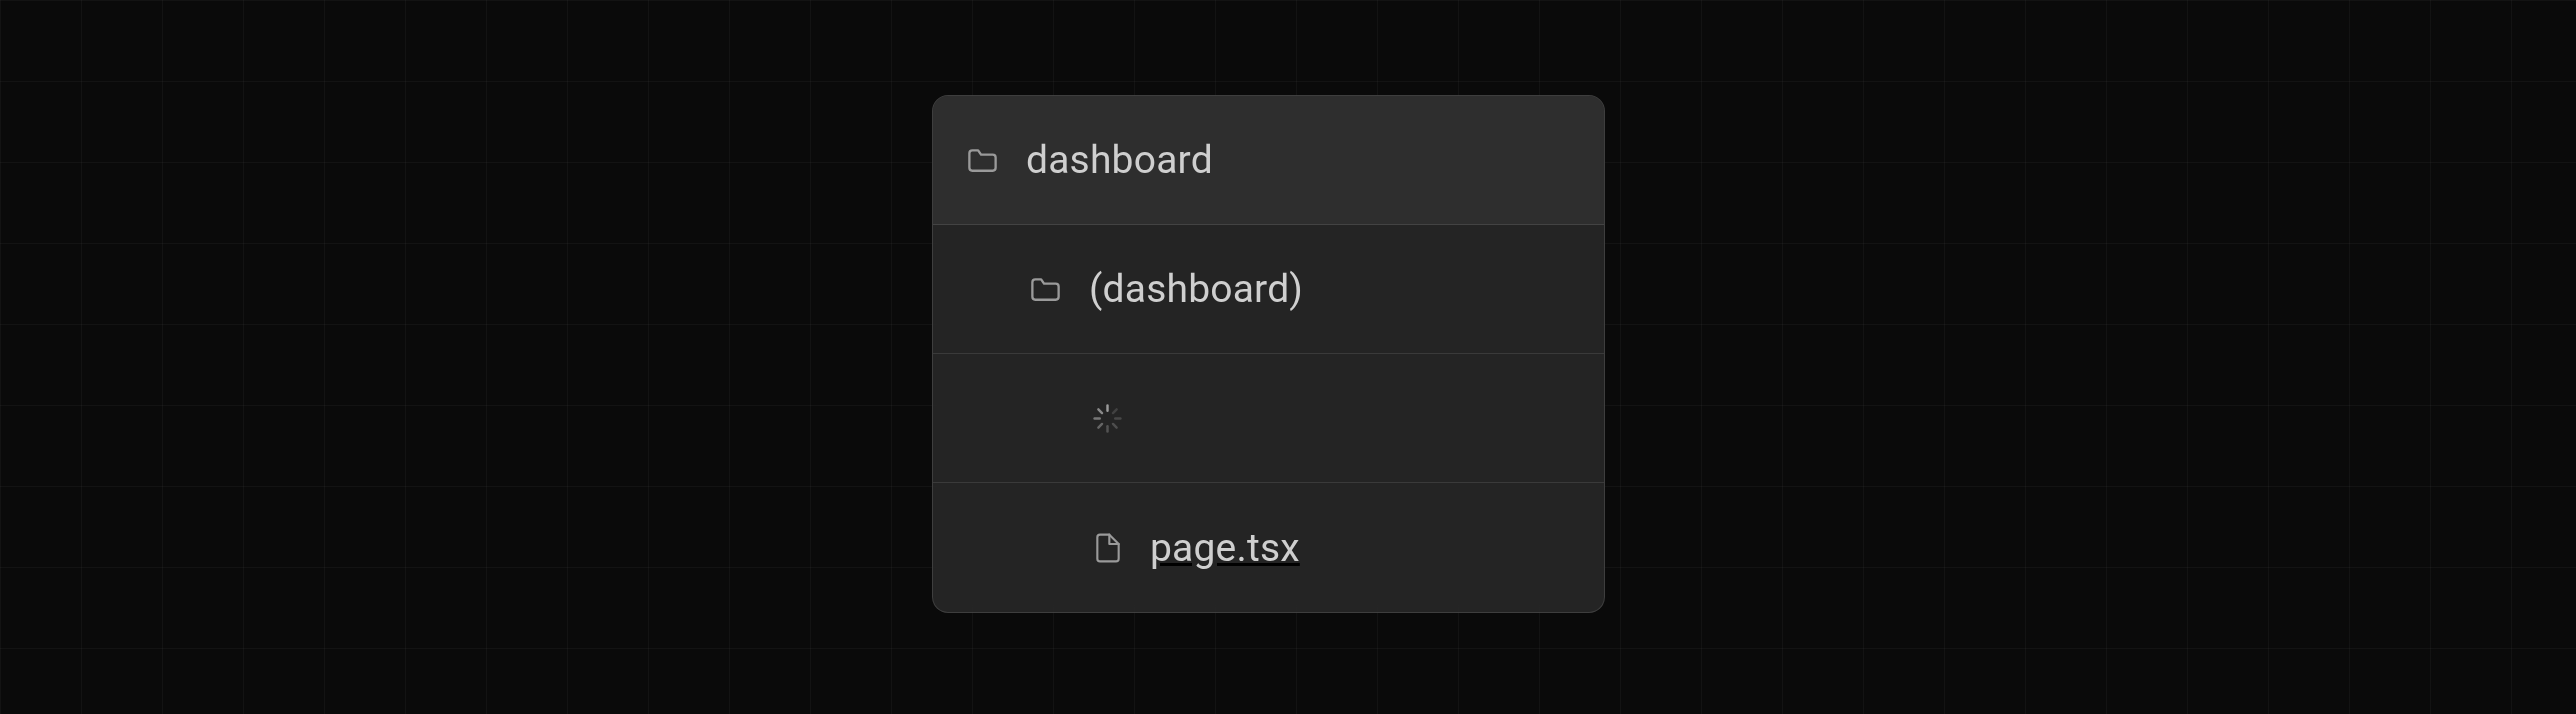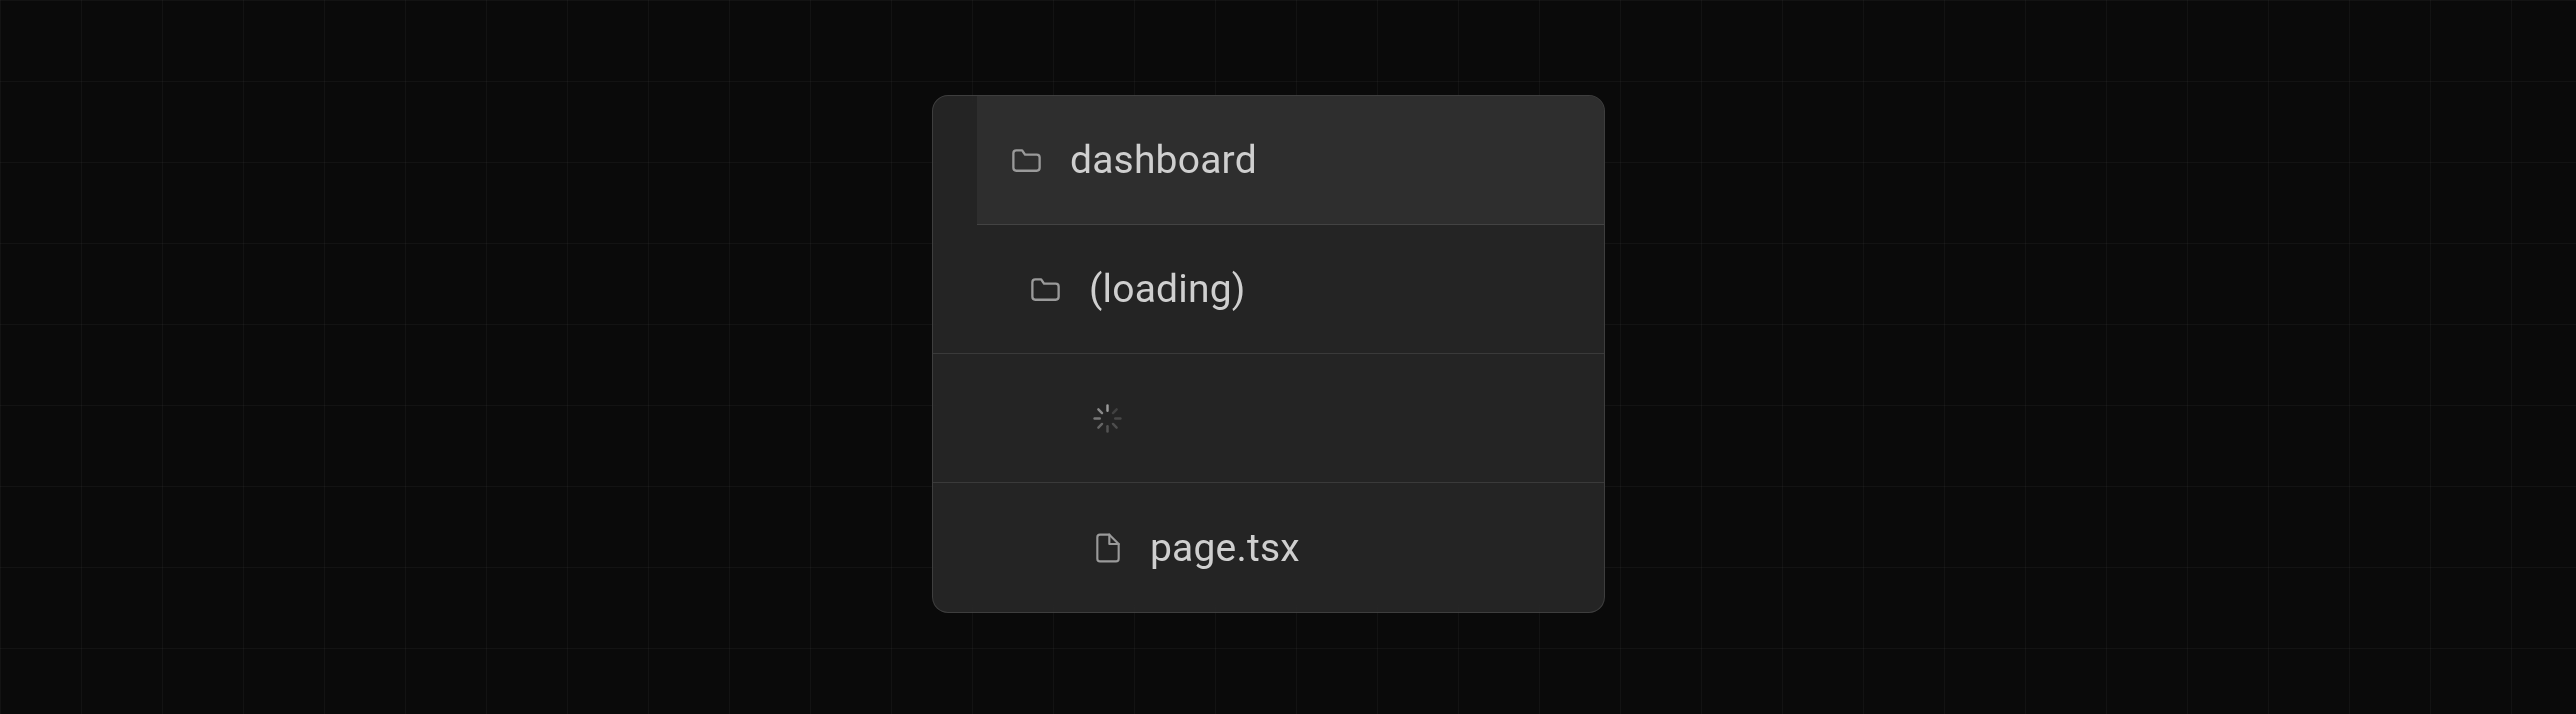--- a/index.html
+++ b/index.html
@@ -42,26 +42,26 @@
       display: flex;
       align-items: center;
       height: 129px;
       padding-left: 32px;
       border-bottom: 0.8px solid rgba(255, 255, 255, 0.1);
       gap: 26px;
     }
     
     .tree-row:last-child {
       border-bottom: none;
+      text-decoration: underline;
     }
     
     .tree-row.depth-0 {
       padding-left: 32px;
       background: rgba(55, 55, 55, 0.5);
-      margin-left: 44px;
     }
     
     .tree-row.depth-1 {
       padding-left: 95px;
     }
     
     .tree-row.depth-2 {
       padding-left: 159px;
     }
     
@@ -98,21 +98,21 @@
     </span>
     <span class="tree-label">dashboard</span>
   </div>
 
   <div class="tree-row depth-1">
     <span class="icon">
       <svg width="35" height="35" viewBox="0 0 24 24" fill="none" stroke="#9a9a9a" stroke-width="1.6" stroke-linecap="round" stroke-linejoin="round">
         <path d="M3 7a2 2 0 0 1 2-2h4l2 3h8a2 2 0 0 1 2 2v7a2 2 0 0 1-2 2H5a2 2 0 0 1-2-2V7z"></path>
       </svg>
     </span>
-    <span class="tree-label">(loading)</span>
+    <span class="tree-label">(dashboard)</span>
   </div>
 
   <div class="tree-row depth-2">
     <span class="icon">
       <svg width="31" height="31" viewBox="0 0 24 24" fill="none" stroke="#9a9a9a" stroke-width="1.9" stroke-linecap="round">
         <line x1="12" y1="2" x2="12" y2="6"></line>
         <line x1="12" y1="18" x2="12" y2="22" opacity="0.4"></line>
         <line x1="4.93" y1="4.93" x2="7.76" y2="7.76" opacity="0.85"></line>
         <line x1="16.24" y1="16.24" x2="19.07" y2="19.07" opacity="0.35"></line>
         <line x1="2" y1="12" x2="6" y2="12" opacity="0.7"></line>

